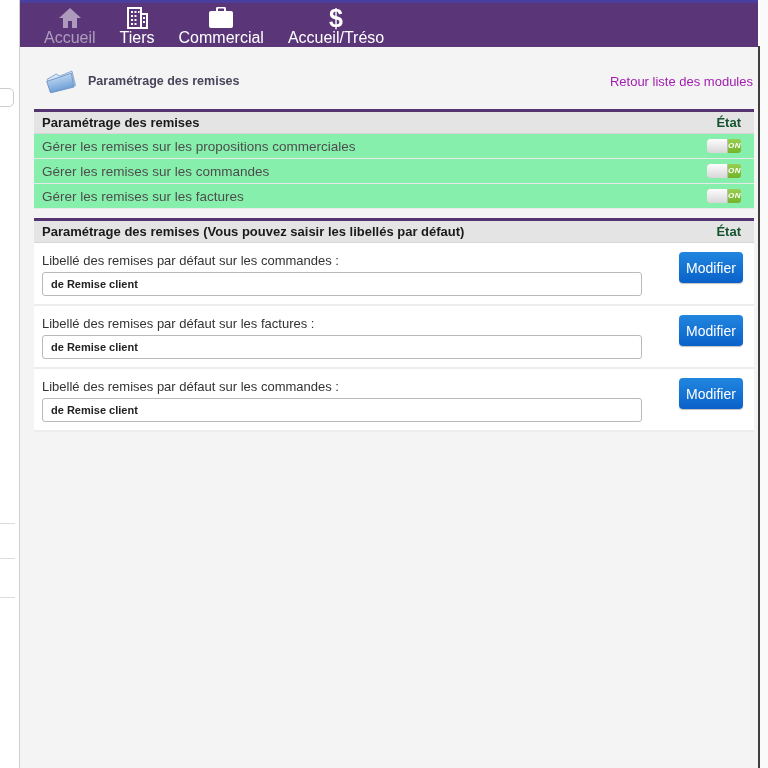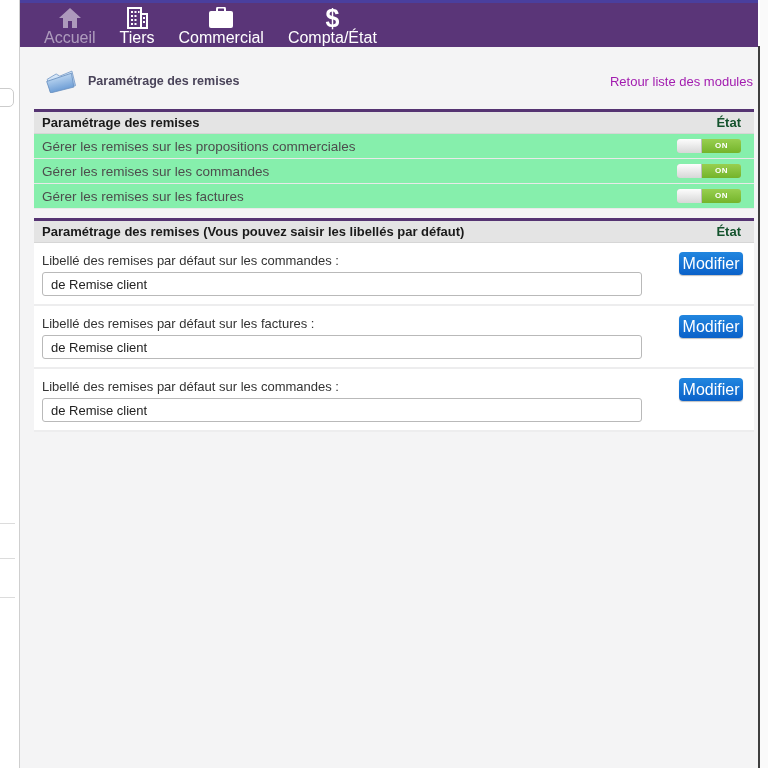--- a/index.html
+++ b/index.html
@@ -39,37 +39,37 @@
   .panel { margin:0 5px 0 14px; width:720px; border-top:3px solid #553472; }
   .panel + .panel { margin-top:9px; }
   .panel-head { height:22px; background:#e4e4e4; display:flex; align-items:center;
                 padding:0 13px 0 8px; border-bottom:1px solid #d6d6d6; }
   .panel-head .ph-title { font-size:13px; font-weight:bold; color:#1a1a1a; }
   .panel-head .ph-state { margin-left:auto; font-size:13px; font-weight:bold; color:#14532d; }
 
   .toggle-row { height:25px; background:#86efac; display:flex; align-items:center;
                 padding:0 13px 0 8px; border-bottom:1px solid #e9e9e9; }
   .toggle-row .tr-label { font-size:13.5px; color:#4d4d4d; }
-  .switch { margin-left:auto; width:64px; height:14px; display:flex; border-radius:3px;
-            overflow:hidden; box-shadow:0 0 0 1px #c9c9c9 inset; cursor:pointer; }
+  .switch { margin-left:auto; width:34px; height:14px; display:flex; border-radius:3px;
+            overflow:hidden; box-shadow:0 0 0 1px #c9c9c9 inset; cursor:pointer;font-style:italic; }
   .switch .knob { width:25px; height:14px; background:linear-gradient(180deg,#fdfdfd,#d7d7d7);
                   border-right:1px solid #bdbdbd; border-radius:3px 0 0 3px; }
   .switch .on   { flex:1; background:linear-gradient(180deg,#98cf50,#74b42a);
                   color:#ffffff; font-size:8px; font-weight:bold; text-align:center;
                   line-height:14px; letter-spacing:0.5px; }
 
   .field-row { background:#ffffff; padding:10px 0 8px 0; border-bottom:2px solid #ededee; position:relative; }
   .field-row .fr-label { font-size:13px; color:#333333; padding:0 8px 4px 8px; }
   .field-row input { display:block; margin-left:8px; width:600px; height:24px;
                      border:1px solid #b9b9b9; border-radius:3px; padding:0 8px;
-                     font-family:"Liberation Sans", sans-serif; font-size:13px; color:#222222;
-                     background:#ffffff; }
-  .modify-btn { position:absolute; right:11px; top:9px; width:64px; height:23px;
+                     font-family:"Liberation Sans", sans-serif; font-size:11px; color:#222222;
+                     background:#ffffff;font-weight:bold; }
+  .modify-btn { position:absolute; right:11px; top:9px; width:64px; height:31px;
                 background:linear-gradient(180deg,#2186df,#0a61c9); border:none; border-radius:4px;
-                color:#ffffff; font-size:16px; font-family:"Liberation Sans", sans-serif;
+                color:#ffffff; font-size:14px; font-family:"Liberation Sans", sans-serif;
                 cursor:pointer; box-shadow:0 1px 1px rgba(0,0,0,0.25); }
 </style>
 </head>
 <body>
 
 <div class="left-strip">
   <div class="frag-pill"></div>
   <div class="frag-line" style="top:523px"></div>
   <div class="frag-line" style="top:558px"></div>
   <div class="frag-line" style="top:597px"></div>
@@ -116,21 +116,21 @@
           <path d="M9 4 V2 a1.5 1.5 0 0 1 1.5 -1.5 h5 A1.5 1.5 0 0 1 17 2 v2" fill="none" stroke="#ffffff" stroke-width="2"></path>
           <rect x="1" y="4" width="24" height="17" rx="2" fill="#ffffff"></rect>
         </svg>
       </span>
       <span class="nlabel">Commercial</span>
     </div>
     <div class="nav-item">
       <span class="nicon">
           <span class="dollar">$</span>
         </span>
-      <span class="nlabel">Compta/État</span>
+      <span class="nlabel">Accueil/Tréso</span>
     </div>
   </div>
 
   <div class="page-header">
     <svg class="folder-icon" viewBox="0 0 30 24">
       <defs>
         <linearGradient id="fg1" x1="0" y1="0" x2="0" y2="1">
           <stop offset="0" stop-color="#dcebfa"></stop>
             <stop offset="1" stop-color="#9dbfe8"></stop>
         </linearGradient>

